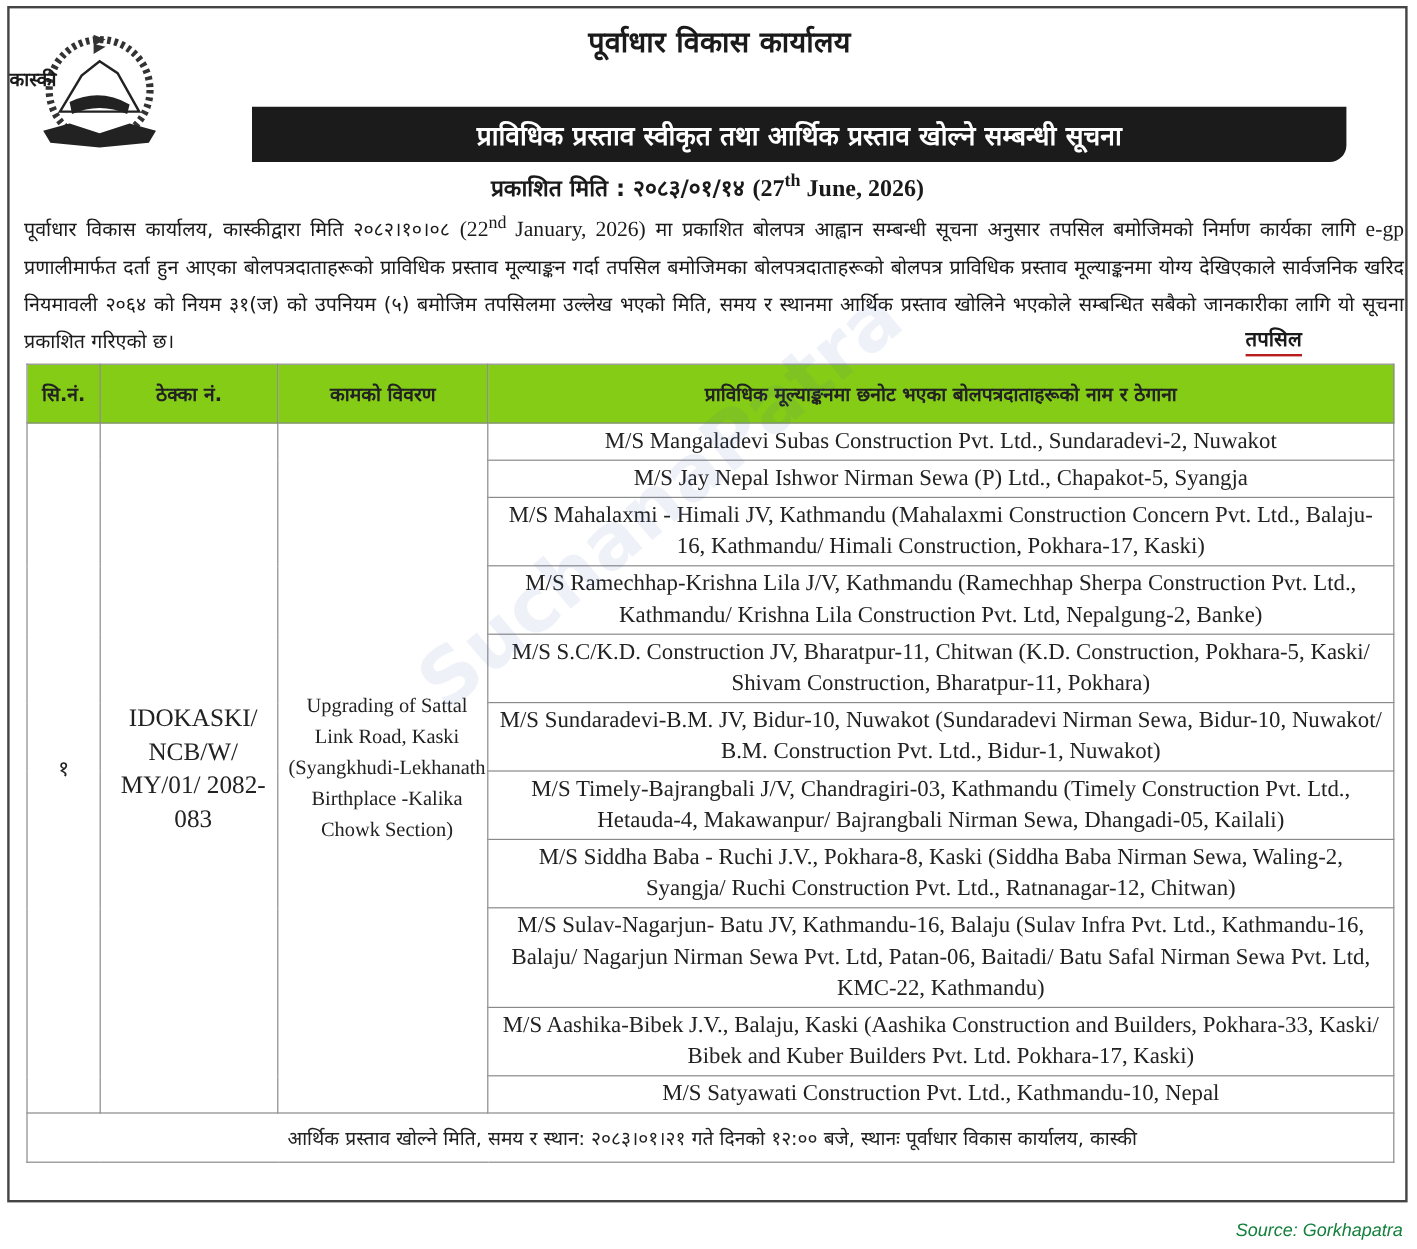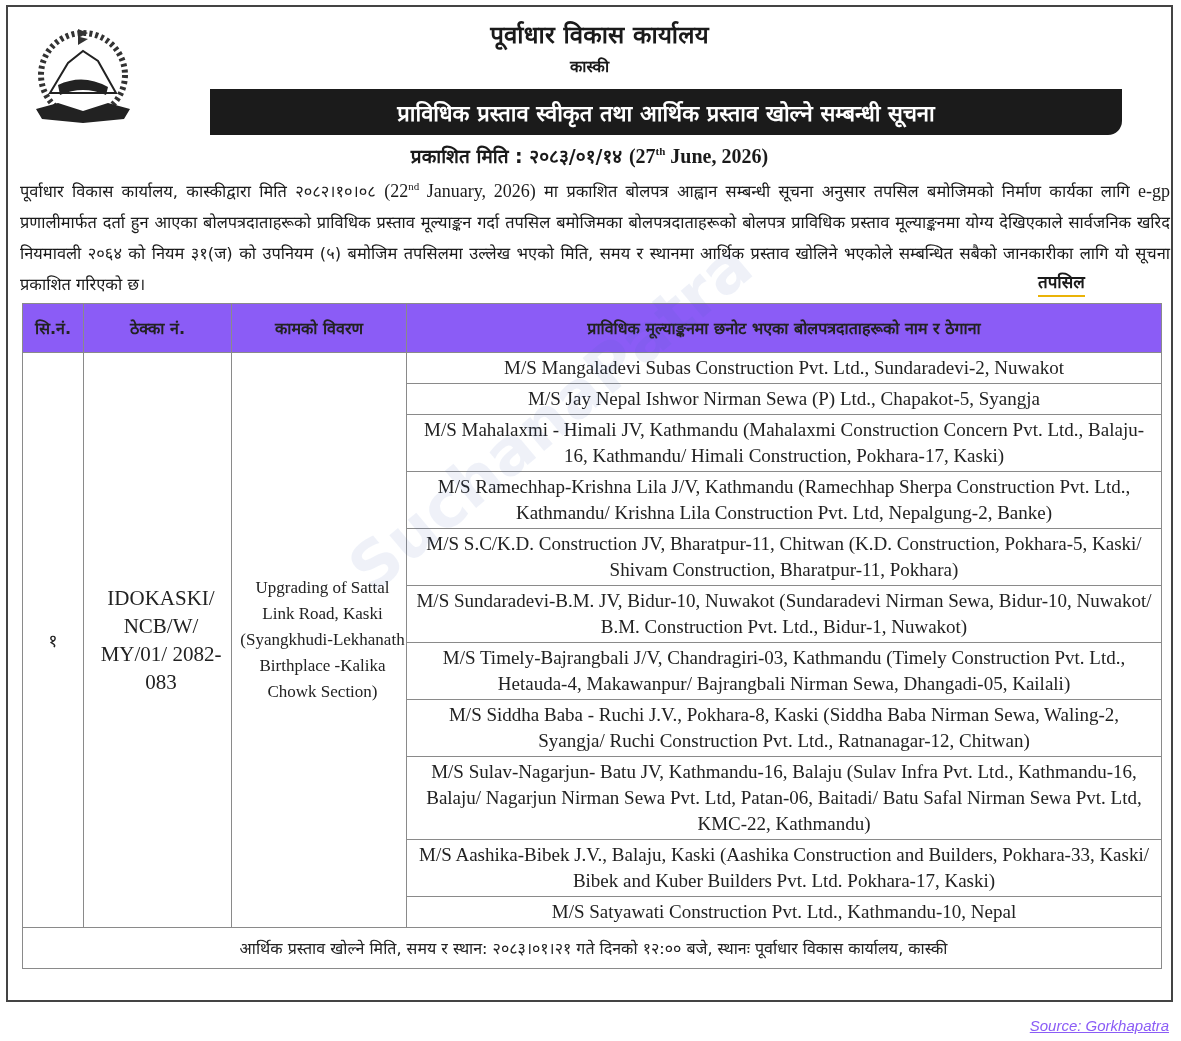--- a/index.html
+++ b/index.html
@@ -3,48 +3,48 @@
 <meta charset="utf-8">
 <style>
   html, body { margin: 0; padding: 0; background: #ffffff; }
   body { width: 1181px; height: 1041px; position: relative; overflow: hidden;
          font-family: "Liberation Serif", "DejaVu Serif", serif; color: #1a1a1a; }
   .frame { position: absolute; left: 6px; top: 5px; width: 1167px; height: 997px;
            border: 2px solid #444; box-sizing: border-box; background: #fff; }
   .emblem { position: absolute; left: 20px; top: 16px; width: 110px; height: 108px; }
   .office { position: absolute; left: 0; right: 0; top: 10px; text-align: center;
             font-family: "DejaVu Sans", sans-serif; font-weight: bold; font-size: 24px; letter-spacing: 0.2px; padding-left: 20px; }
-  .district { position: absolute; left: 0; right: 0; top: 48px; text-align: center;
+  .district { position: absolute; left: 0; right: 0; top: 48px; text-align: left;
               font-family: "DejaVu Sans", sans-serif; font-weight: bold; font-size: 16px; }
   .banner { position: absolute; left: 202px; top: 82px; width: 912px; height: 46px;
             background: #1b1b1b; color: #fff; border-radius: 0 0 14px 0;
             display: flex; align-items: center; justify-content: center;
             font-family: "DejaVu Sans", sans-serif; font-weight: bold; font-size: 22px; }
   .pubdate { position: absolute; left: 0; right: 0; top: 136px; text-align: center;
              font-weight: bold; font-size: 19px; font-family: "DejaVu Sans", sans-serif; }
   .pubdate .en { font-family: "Liberation Serif", serif; font-size: 20px; }
-  sup { font-size: 11px; }
+  sup { font-size: 15px; }
   .para { position: absolute; left: 12px; top: 164px; width: 1150px;
           font-family: "DejaVu Sans", sans-serif; font-size: 16.4px; line-height: 31px;
           text-align: justify; }
   .para .en { font-family: "Liberation Serif", serif; font-size: 18px; }
   .tapsil { position: absolute; left: 1030px; top: 263px; font-family: "DejaVu Sans", sans-serif;
-            font-weight: bold; font-size: 17px; border-bottom: 2px solid #eab308; padding-bottom: 2px; }
+            font-weight: bold; font-size: 17px; border-bottom: 2px solid #b91c1c; padding-bottom: 2px; }
   table { position: absolute; left: 14px; top: 296px; width: 1140px; border-collapse: collapse; }
   th, td { border: 1px solid #8a8a8a; text-align: center; }
-  th { background: #8b5cf6; height: 46px; font-family: "DejaVu Sans", sans-serif; font-weight: bold;
+  th { background: #84cc16; height: 46px; font-family: "DejaVu Sans", sans-serif; font-weight: bold;
        font-size: 16px; text-align: center; color: #222; margin-top: 26px; }
   td { font-family: "Liberation Serif", serif; font-size: 19px; color: #222; vertical-align: middle; }
   td.sn { text-align: center; font-family: "DejaVu Sans", sans-serif; font-size: 18px; width: 58px; }
   td.contract { padding-left: 8px; font-size: 21px; line-height: 28px; width: 138px; }
   td.work { padding-left: 8px; font-size: 17px; line-height: 26px; width: 165px; }
   td.bidder { padding: 2px 8px; line-height: 26px; }
   td.footer { font-family: "DejaVu Sans", sans-serif; font-size: 16px; height: 38px; padding-left: 4px; }
   .source { position: absolute; right: 12px; top: 1017px; font-family: "Liberation Sans", sans-serif;
-            font-style: italic; font-size: 15px; color: #8b5cf6; text-decoration: underline; }
+            font-style: italic; font-size: 15px; color: #15803d; }
   .wm { position: absolute; font-family: "DejaVu Sans", sans-serif; font-weight: bold; color: #3c5fb3;
         opacity: 0.08; transform: rotate(-40deg); pointer-events: none; }
 </style>
 </head>
 <body>
 
 <div class="frame">
   <svg class="emblem" viewBox="0 0 110 108">
     <circle cx="55" cy="52" r="42" fill="none" stroke="#333" stroke-width="6" stroke-dasharray="3 3"></circle>
     <path d="M22 70 L40 40 L55 28 L70 38 L88 70 Z" fill="#fff" stroke="#222" stroke-width="2"></path>

